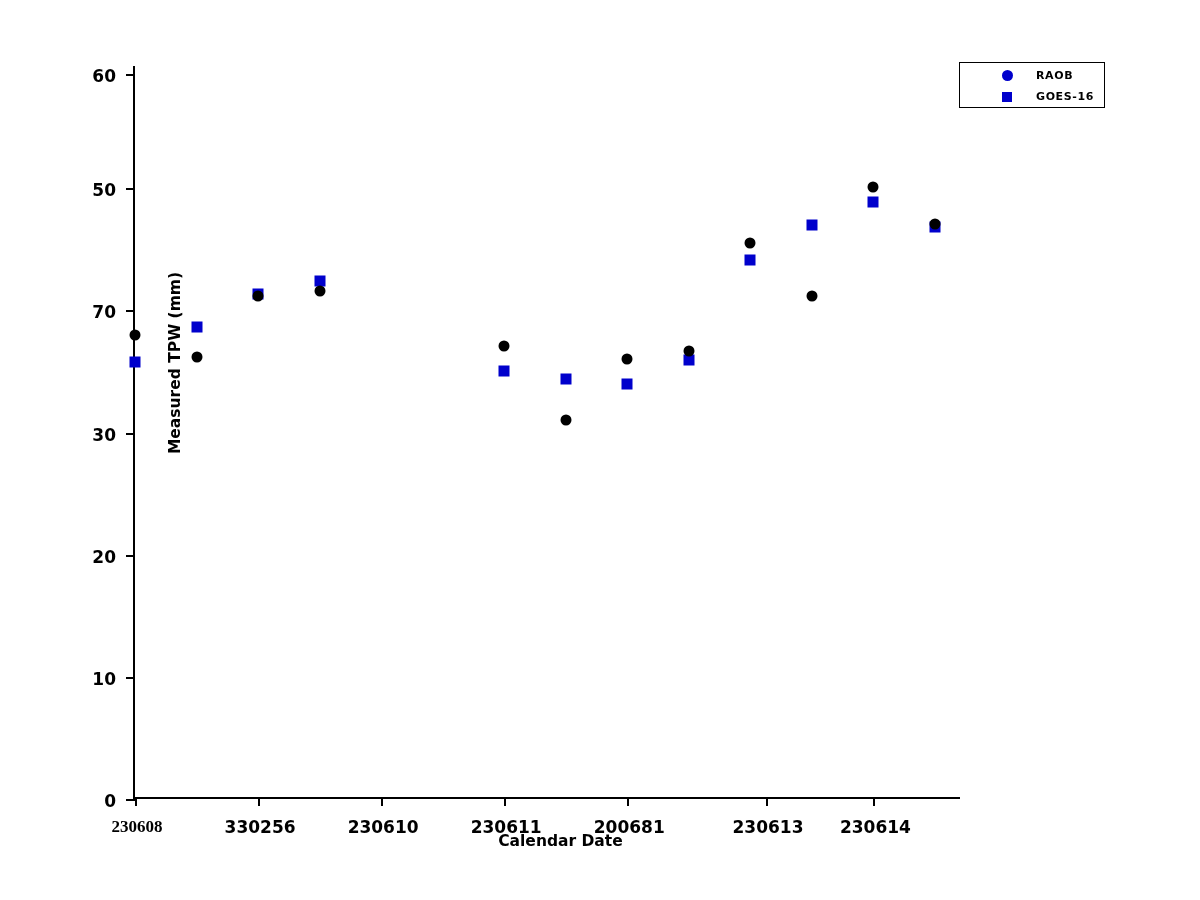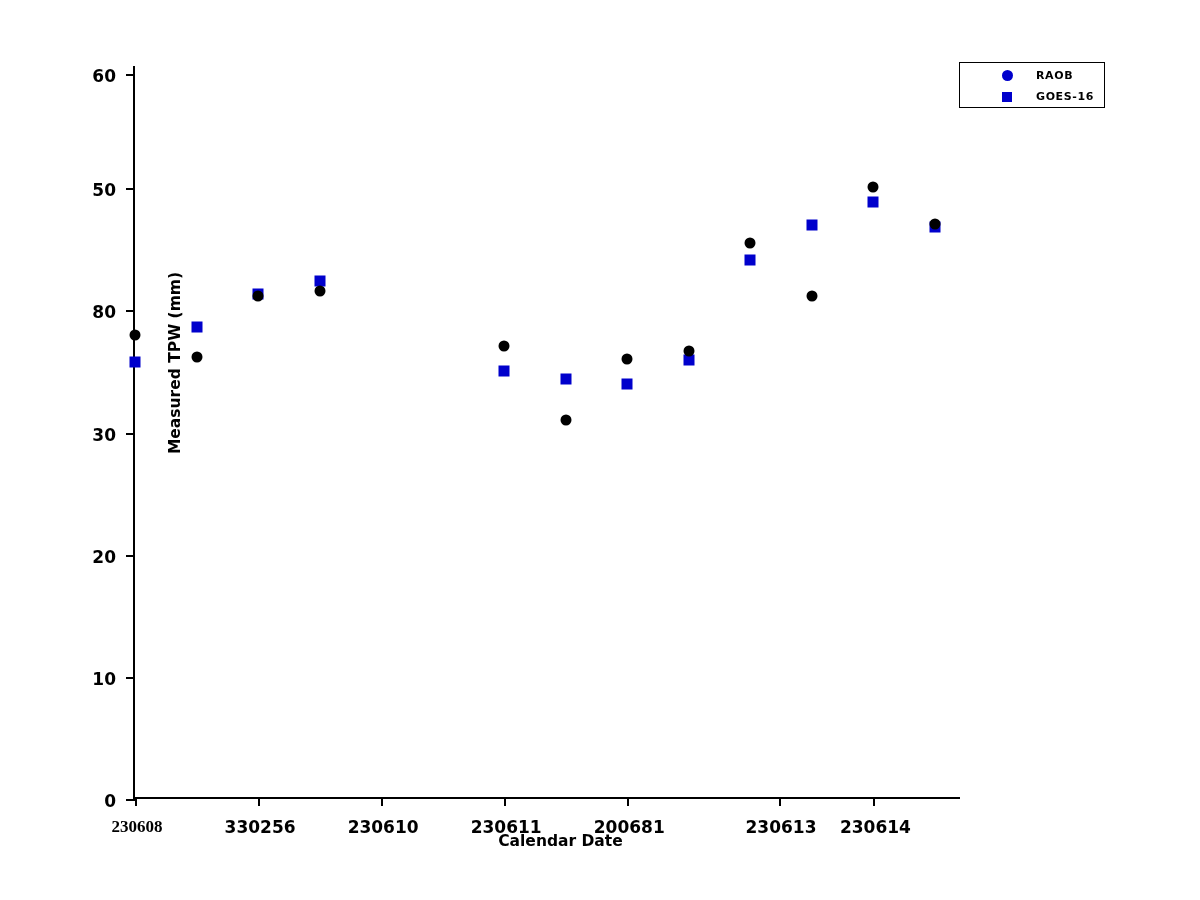--- a/index.html
+++ b/index.html
@@ -178,21 +178,21 @@
         <div class="ytick" style="top: 610.833px; text-align: right;">
           <span class="ytick-label">10</span>
         </div>
         <div class="ytick" style="top: 488.667px;">
           <span class="ytick-label">20</span>
         </div>
         <div class="ytick" style="top: 366.5px;">
           <span class="ytick-label">30</span>
         </div>
         <div class="ytick" style="top: 244.333px;">
-          <span class="ytick-label">80</span>
+          <span class="ytick-label">70</span>
         </div>
         <div class="ytick" style="top: 122.167px; text-align: right;">
           <span class="ytick-label">50</span>
         </div>
         <div class="ytick" style="top: 8px;">
           <span class="ytick-label">60</span>
         </div>
       </div>
     <div id="xticks-layer">
         <div class="xtick" style="left: 0px; font-family: Liberation Serif, serif;">
@@ -203,21 +203,21 @@
         </div>
         <div class="xtick" style="left: 246.131px;">
           <span class="xtick-label">230610</span>
         </div>
         <div class="xtick" style="left: 369.196px; text-align: right;">
           <span class="xtick-label">230611</span>
         </div>
         <div class="xtick" style="left: 492.262px;">
           <span class="xtick-label">200681</span>
         </div>
-        <div class="xtick" style="left: 644px;">
+        <div class="xtick" style="left: 631px;">
           <span class="xtick-label">230613</span>
         </div>
         <div class="xtick" style="left: 738.393px;">
           <span class="xtick-label">230614</span>
         </div>
       </div>
     <div id="points-layer">
         <div class="pt circle" style="left: 0px; top: 268.767px; background: rgb(0, 0, 0); z-index: 3;"></div>
         <div class="pt circle" style="left: 61.5327px; top: 290.757px; background: rgb(0, 0, 0); z-index: 3;"></div>
         <div class="pt circle" style="left: 123.065px; top: 229.673px; background: rgb(0, 0, 0); z-index: 3;"></div>

